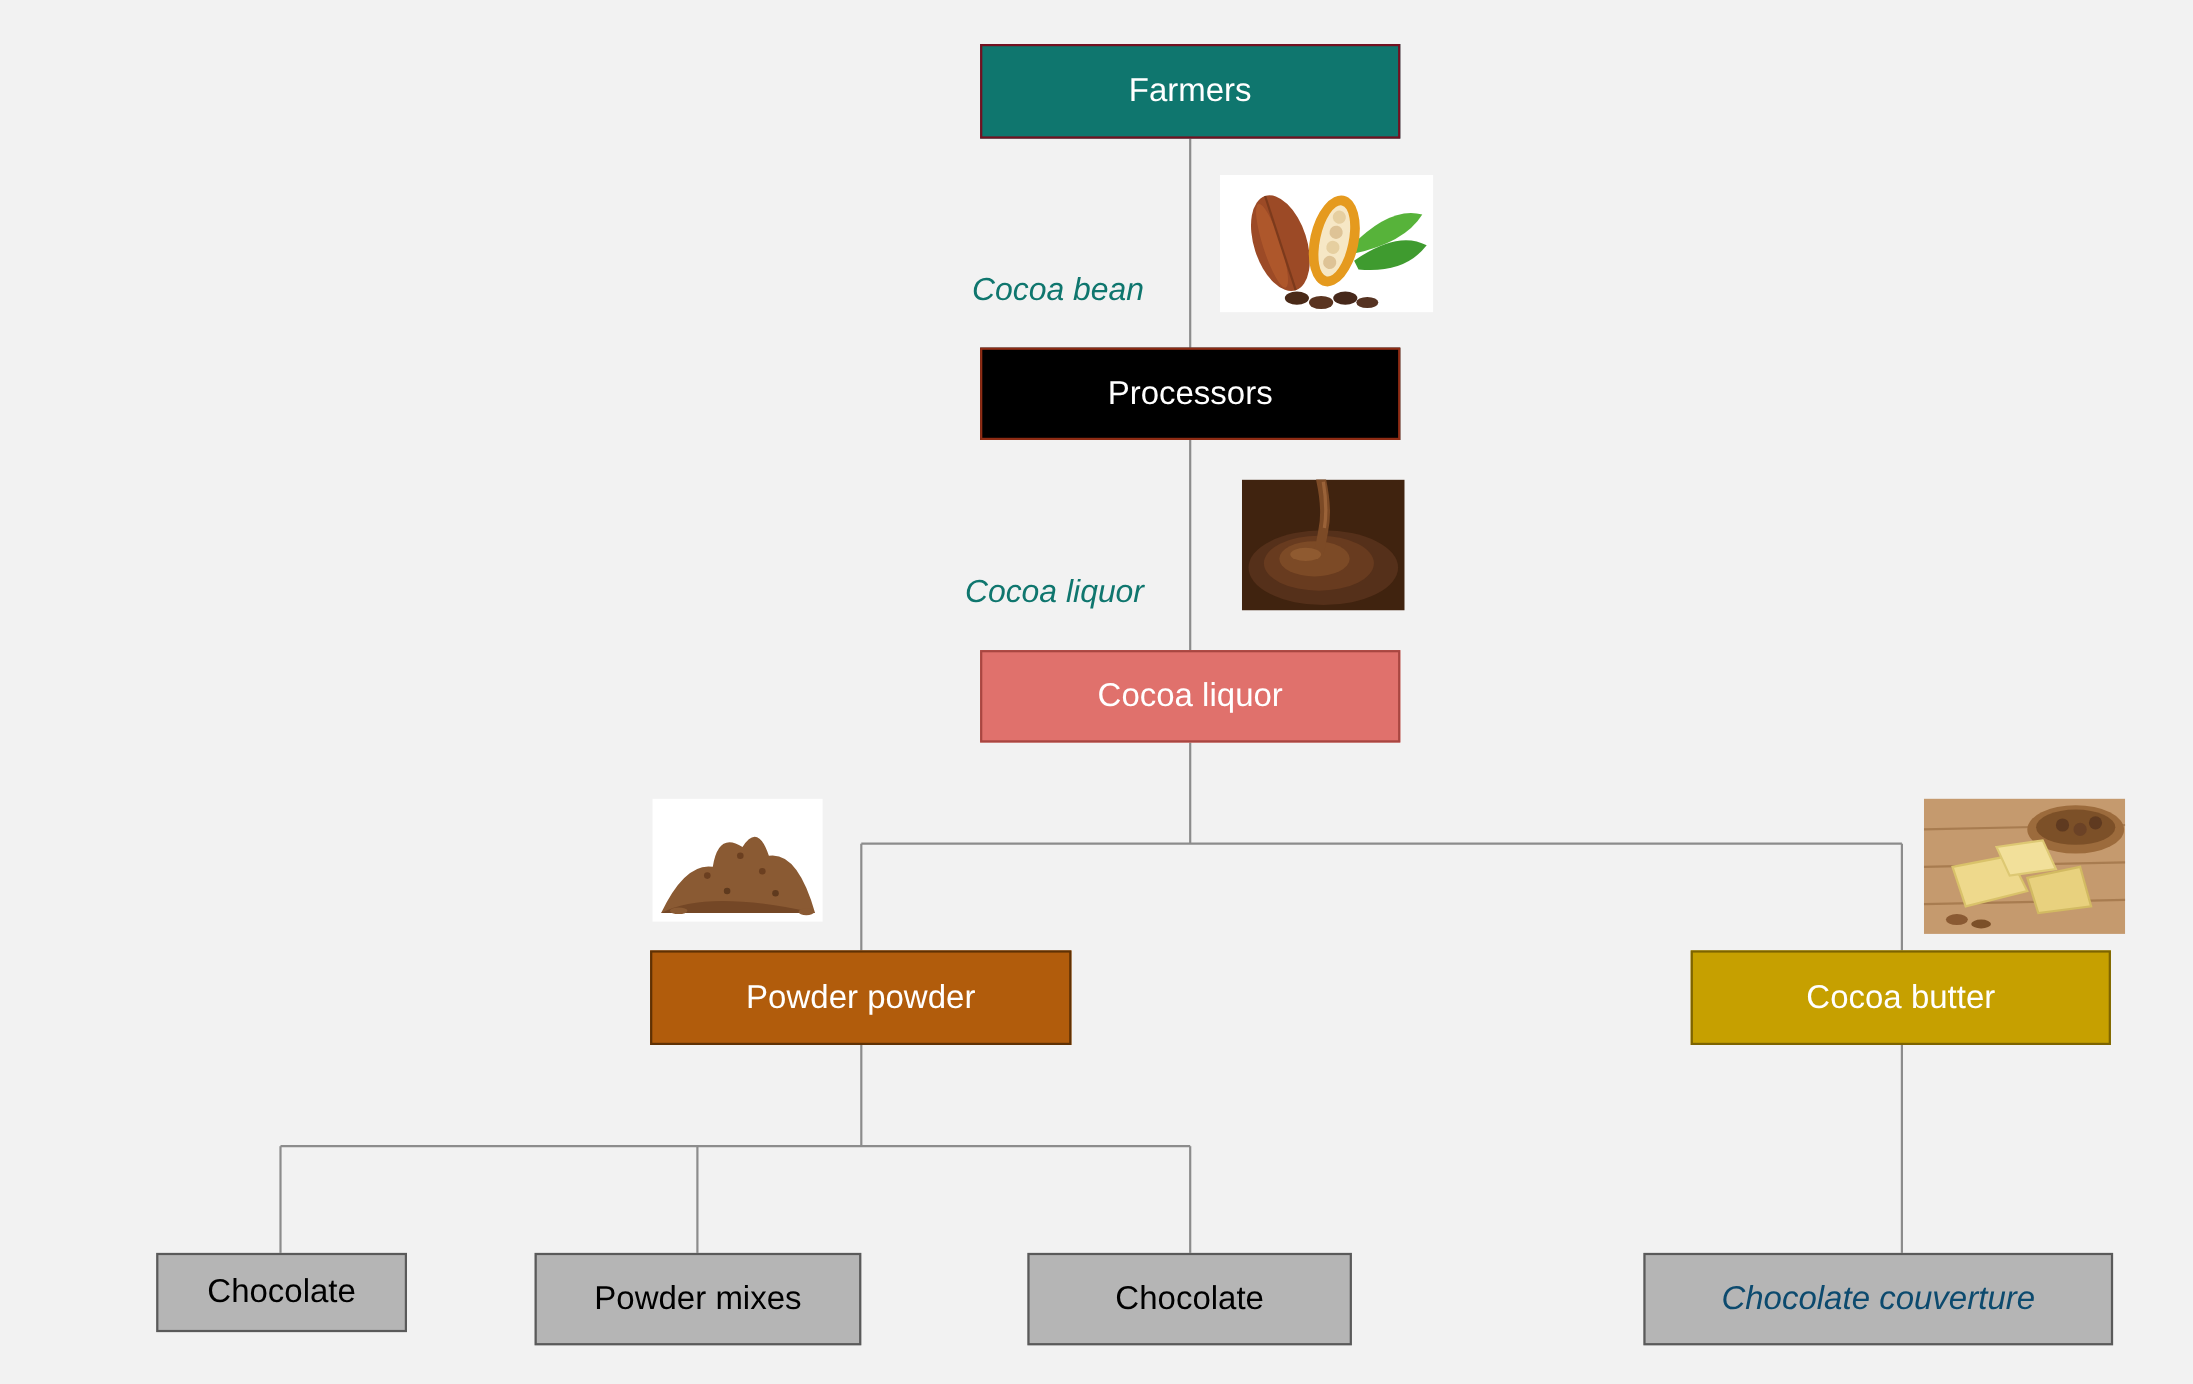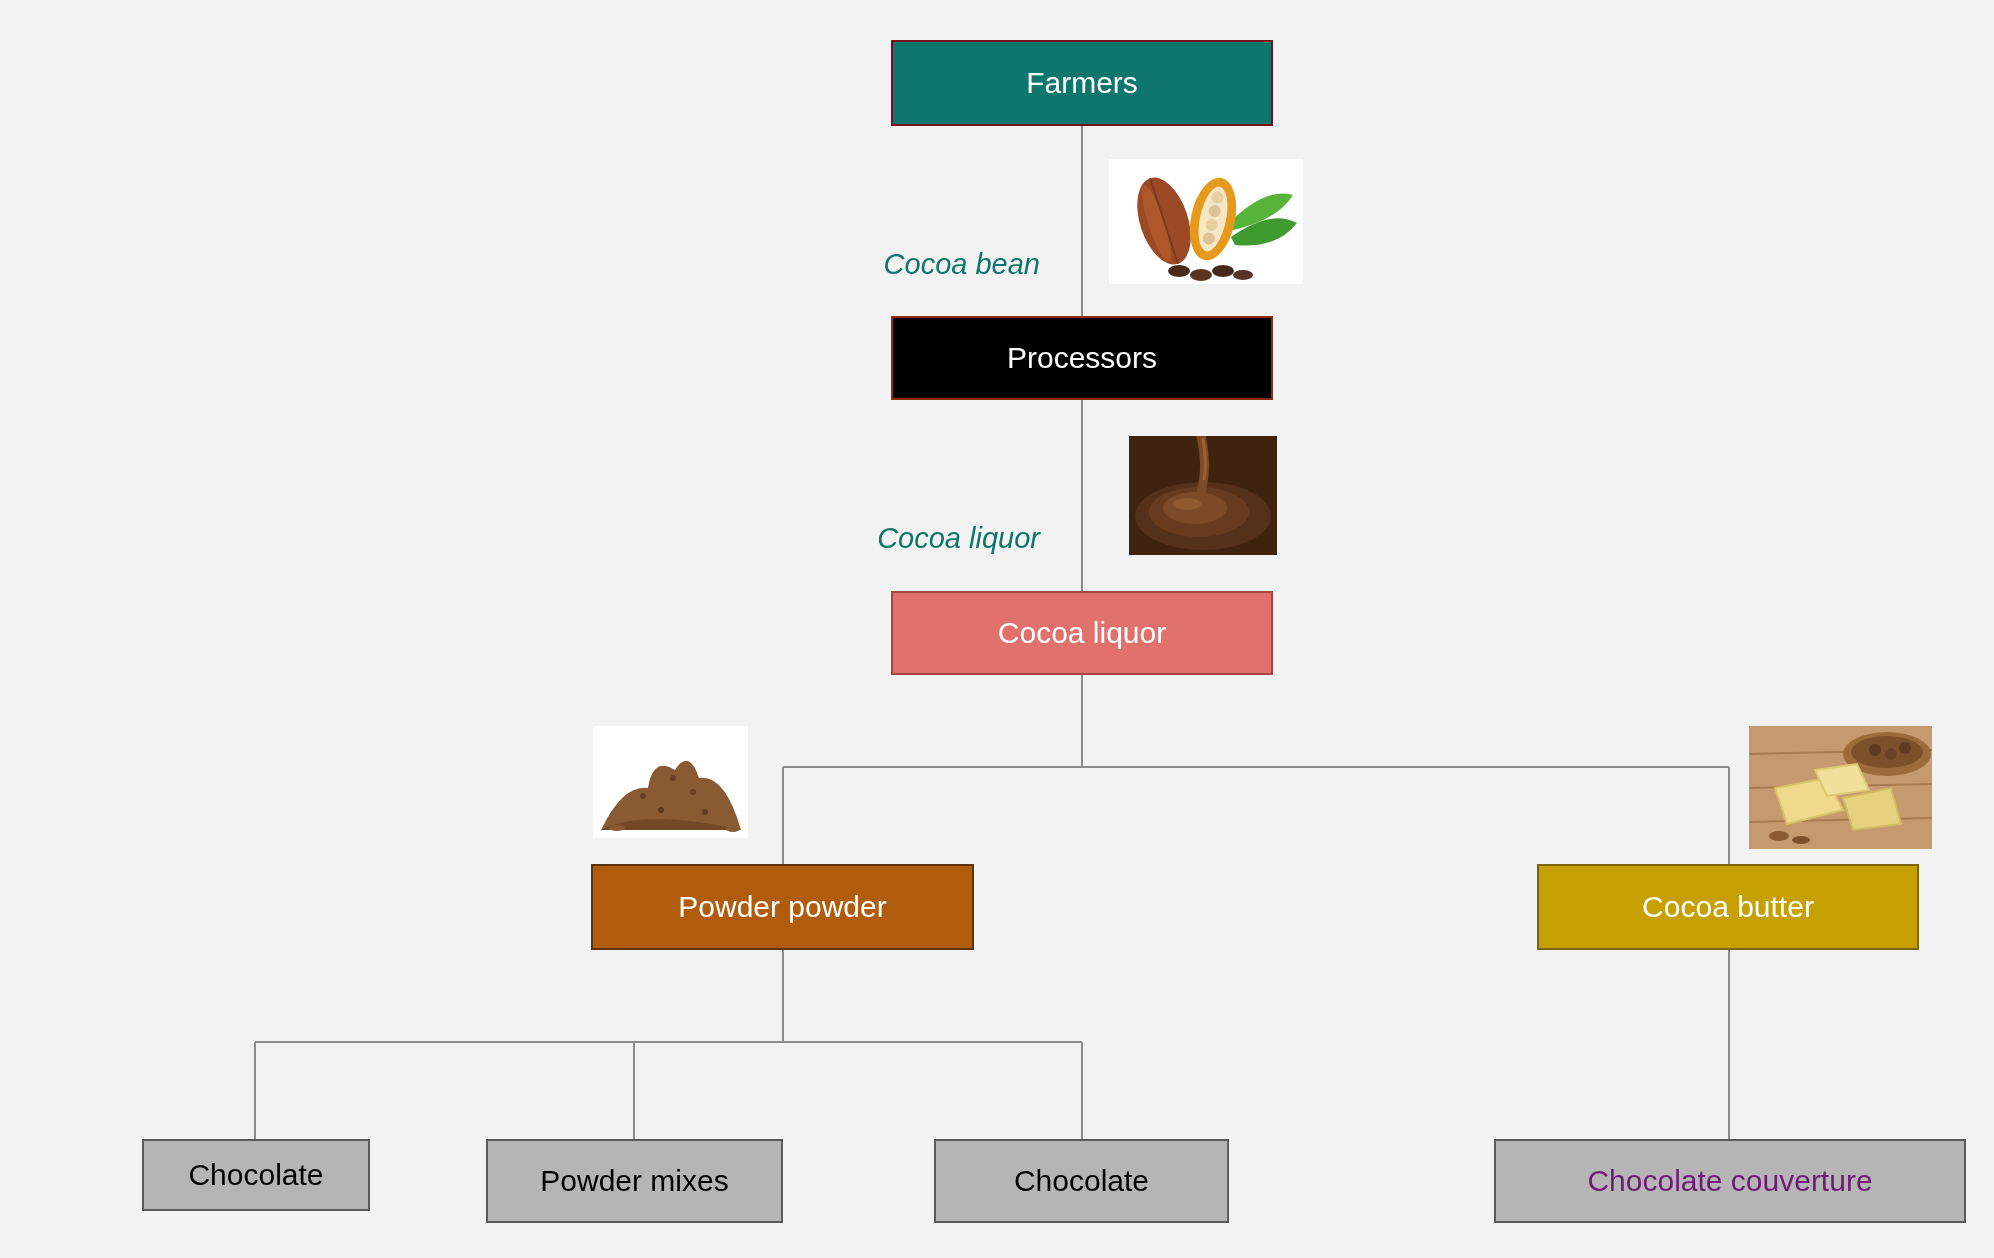--- a/index.html
+++ b/index.html
@@ -21,21 +21,21 @@
     white-space:nowrap;
   }
   .n-farmers   {left:891px; top:40px;  width:382px;height:86px;background:#0f766e;border-color:#741020;color:#ffffff;}
   .n-processors{left:891px; top:316px; width:382px;height:84px;background:#000000;border-color:#8f2c14;color:#ffffff;}
   .n-liquor    {left:891px; top:591px; width:382px;height:84px;background:#e0716c;border-color:#a84641;color:#ffffff;}
   .n-powder    {left:591px; top:864px; width:383px;height:86px;background:#b15c0c;border-color:#5f3104;color:#ffffff;}
   .n-butter    {left:1537px;top:864px; width:382px;height:86px;background:#c6a000;border-color:#7d6400;color:#ffffff;}
   .n-chocolate {left:142px; top:1139px;width:228px;height:72px;background:#b5b5b5;border-color:#5a5a5a;color:#000000;}
   .n-mixes     {left:486px; top:1139px;width:297px;height:84px;background:#b5b5b5;border-color:#5a5a5a;color:#000000;}
   .n-fillings  {left:934px; top:1139px;width:295px;height:84px;background:#b5b5b5;border-color:#5a5a5a;color:#000000;}
-  .n-couverture{left:1494px;top:1139px;width:472px;height:84px;background:#b5b5b5;border-color:#5a5a5a;color:#701a75;}
+  .n-couverture{left:1494px;top:1139px;width:427px;height:84px;background:#b5b5b5;border-color:#5a5a5a;color:#0c4a6e;font-style:italic;}
   .edge-label{
     position:absolute;
     width:260px;
     text-align:right;
     font-style:italic;
     font-size:29px;
     color:#0f766e;
     white-space:nowrap;
     margin-top:40px;
   }

